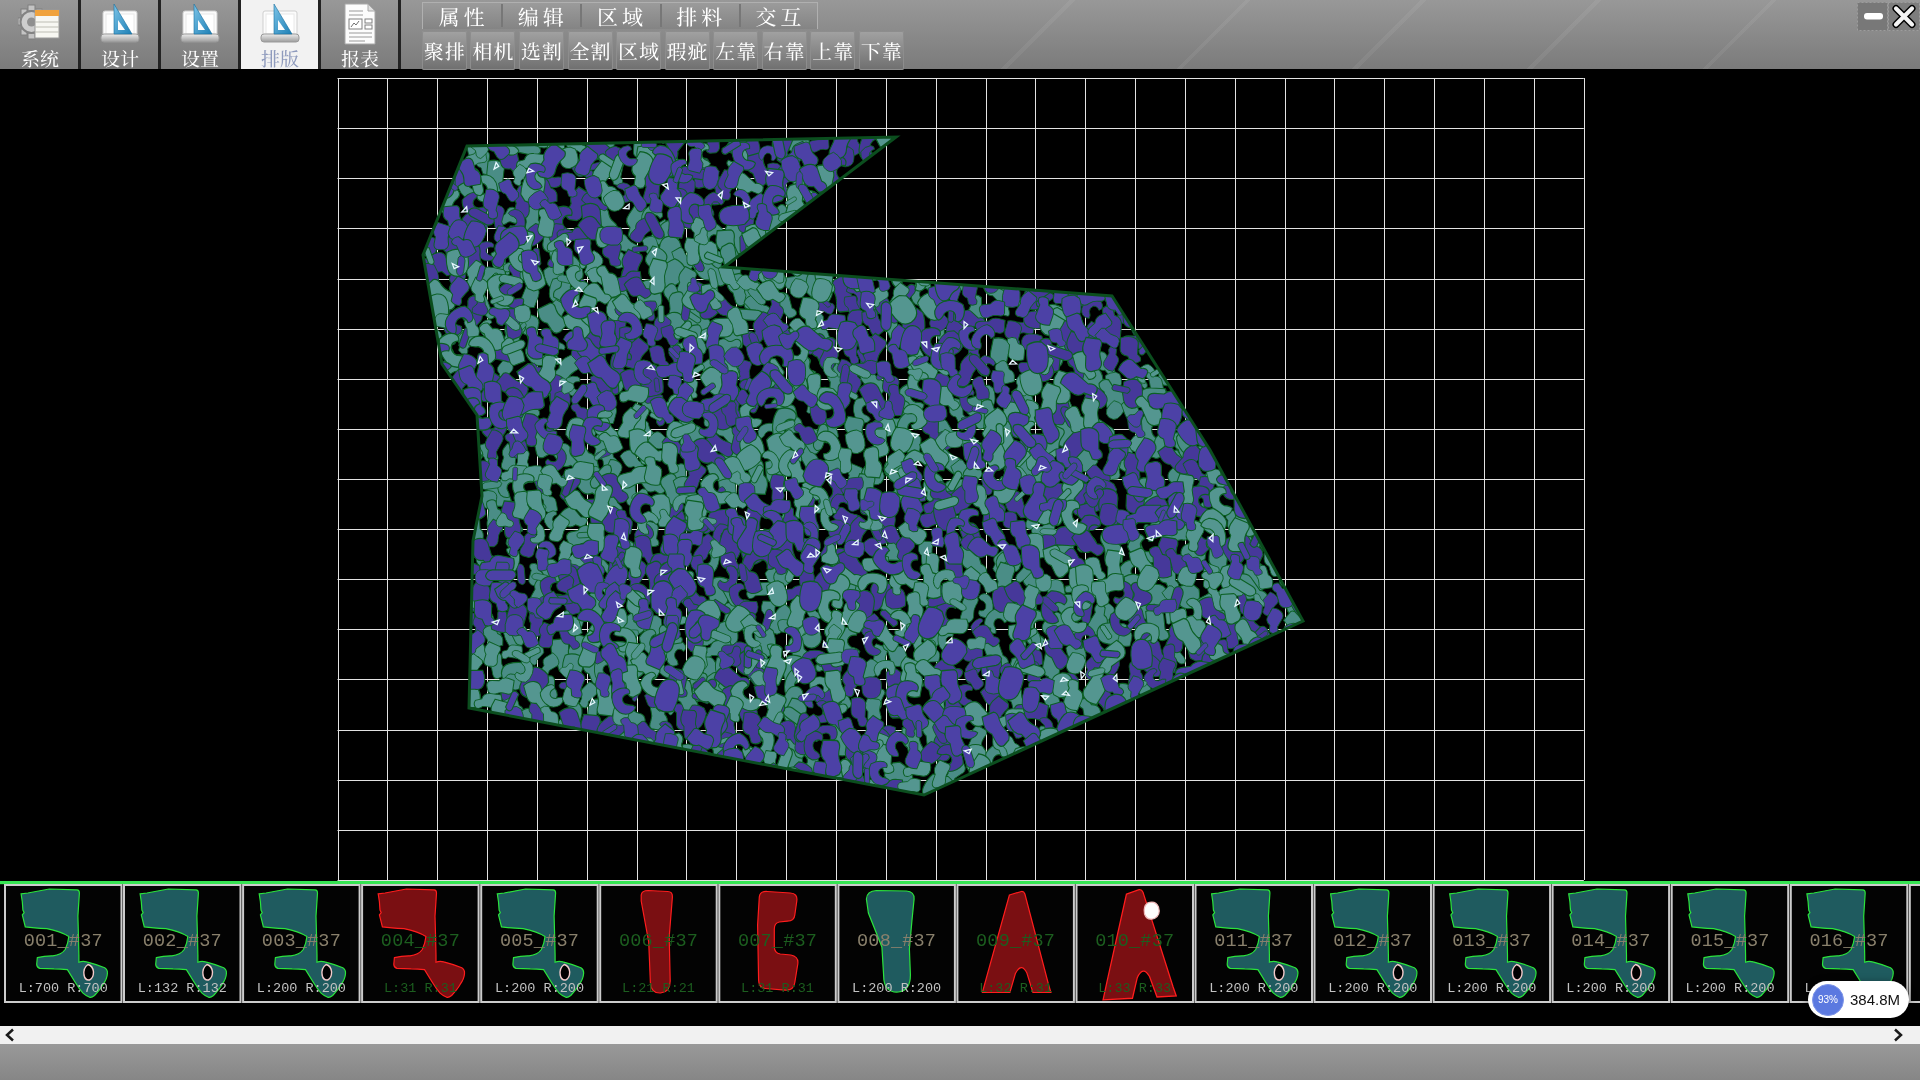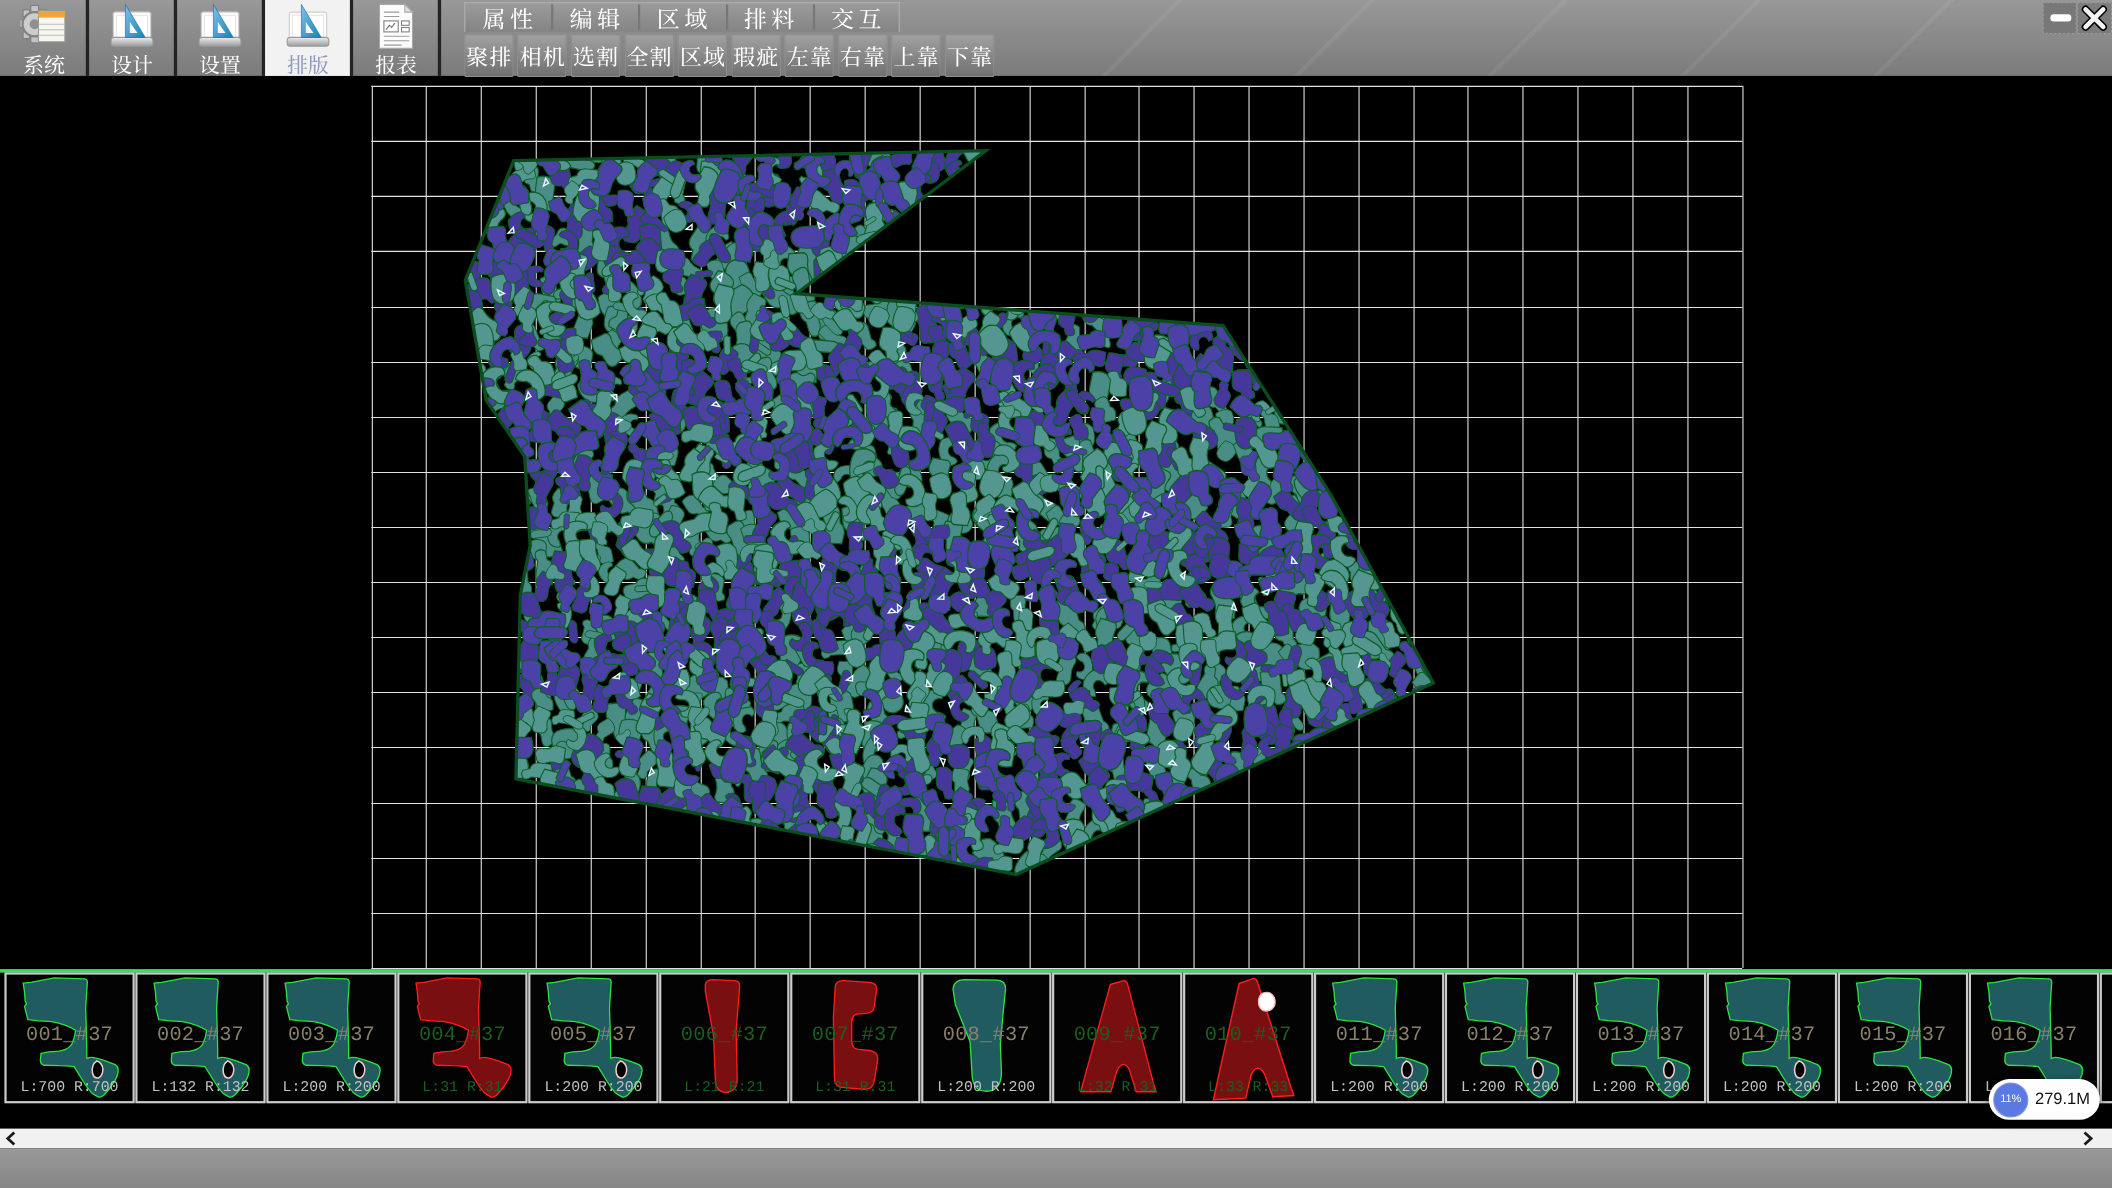--- a/index.html
+++ b/index.html
@@ -2264,22 +2264,22 @@
   </svg>
 <div style="position:absolute;left:0;top:1020px;width:1920px;height:6px;background:#000"></div>
 <div style="position:absolute;left:0;top:1026px;width:1920px;height:18px;background:#f1f1f1"></div>
 <svg style="position:absolute;left:0;top:1026px" width="1920" height="18">
     <path d="M13,3.5 L7,9 L13,14.5" stroke="#1a1a1a" stroke-width="2.5" fill="none"></path>
     <path d="M1895,3.5 L1901,9 L1895,14.5" stroke="#1a1a1a" stroke-width="2.5" fill="none"></path>
   </svg>
 <div style="position:absolute;left:0;top:1044px;width:1920px;height:36px;background:linear-gradient(#999,#868686)"></div>
 <div style="position:absolute;left:1808px;top:981px;width:101px;height:37px;background:#fff;border-radius:19px;box-shadow:0 2px 8px rgba(0,0,0,.45);z-index:5"></div>
 <div style="position:absolute;left:1812px;top:984px;width:32px;height:32px;background:#5b79e0;border:1.5px solid #7e95e8;border-radius:50%;z-index:6"></div>
-<div style="position:absolute;left:1812px;top:984px;width:32px;height:32px;line-height:32px;text-align:center;font-family:'Liberation Sans',sans-serif;font-size:10px;color:#fff;z-index:7">11%</div>
-<div style="position:absolute;left:1850px;top:991px;width:60px;font-family:'Liberation Sans',sans-serif;font-size:15px;color:#111;z-index:7">279.1M</div>
+<div style="position:absolute;left:1812px;top:984px;width:32px;height:32px;line-height:32px;text-align:center;font-family:'Liberation Sans',sans-serif;font-size:10px;color:#fff;z-index:7">93%</div>
+<div style="position:absolute;left:1850px;top:991px;width:60px;font-family:'Liberation Sans',sans-serif;font-size:15px;color:#111;z-index:7">384.8M</div>
 <svg style="position:absolute;left:0;top:0" width="1920" height="80" viewBox="0 0 1920 80">
     <g fill="#fff">
       <path transform="matrix(0.0190,0,0,-0.0190,21.0,66.0)" d="M537 18Q537 -10 530 -32Q522 -53 498 -66Q474 -80 424 -84Q423 -67 419 -54Q414 -41 405 -33Q394 -24 376 -17Q357 -11 323 -6V9Q323 9 337 8Q352 7 372 5Q393 3 411 2Q430 1 437 1Q450 1 454 6Q459 10 459 20V314H537ZM800 591Q794 583 778 581Q762 579 739 594L772 597Q736 572 684 542Q632 512 568 480Q504 448 435 416Q365 384 295 356Q224 328 158 306L158 314H195Q192 280 182 260Q171 241 158 235L112 329Q112 329 127 331Q142 333 152 336Q209 357 272 387Q335 417 400 453Q464 489 524 526Q583 563 632 599Q681 635 713 663ZM547 689Q543 681 528 677Q513 674 489 685L520 689Q495 670 457 647Q420 624 376 601Q332 577 286 556Q240 536 197 520L196 530H236Q233 497 224 476Q214 456 201 450L155 542Q155 542 166 544Q176 546 183 549Q219 563 258 588Q297 613 335 641Q372 670 403 698Q433 725 452 746ZM141 321Q185 321 255 324Q325 327 414 331Q503 335 605 341Q707 346 815 352L816 334Q706 318 539 297Q372 276 166 256ZM182 534Q219 535 283 537Q347 539 427 542Q508 546 593 550L594 533Q531 521 429 503Q327 485 206 467ZM876 761Q868 755 854 755Q840 755 819 764Q746 753 656 742Q567 731 469 722Q370 714 270 708Q169 701 73 700L71 719Q163 727 263 741Q364 755 462 772Q560 790 646 808Q731 826 793 844ZM649 456Q730 438 783 411Q836 384 866 355Q896 326 907 300Q917 273 913 254Q908 235 892 228Q876 222 853 234Q837 272 802 312Q766 352 723 387Q680 423 640 446ZM380 170Q375 163 367 160Q359 157 342 161Q311 125 266 86Q220 46 167 10Q113 -27 56 -54L45 -42Q92 -6 137 41Q182 87 220 136Q258 184 280 225ZM629 216Q715 191 771 159Q828 128 859 95Q891 62 901 34Q912 5 907 -14Q902 -33 885 -39Q869 -45 845 -32Q832 -1 807 31Q783 64 751 96Q718 128 684 156Q650 185 619 206Z"></path>
       <path transform="matrix(0.0190,0,0,-0.0190,40.0,66.0)" d="M774 438Q774 429 774 420Q774 412 774 405V38Q774 28 778 24Q782 19 798 19H844Q859 19 871 20Q883 20 888 21Q894 21 897 23Q901 25 904 31Q909 42 918 78Q926 113 934 151H946L949 27Q965 21 970 13Q976 6 976 -6Q976 -21 964 -31Q952 -42 923 -47Q893 -52 839 -52H777Q744 -52 727 -45Q710 -38 704 -23Q699 -8 699 18V438ZM589 312Q589 271 582 227Q575 183 558 140Q540 96 505 55Q471 14 416 -21Q361 -57 280 -85L271 -71Q344 -33 391 14Q438 60 464 110Q489 160 499 211Q509 262 509 311V430H589ZM411 600Q406 591 391 587Q376 583 353 593L381 600Q359 564 325 521Q292 477 251 430Q211 384 168 342Q126 300 86 268L84 279H127Q123 243 112 222Q101 201 86 195L43 292Q43 292 55 295Q67 298 73 302Q104 331 139 375Q174 420 208 471Q241 522 268 571Q295 620 310 657ZM318 787Q314 778 300 773Q285 768 261 777L289 784Q267 745 231 696Q196 646 155 599Q115 552 77 518L74 529H118Q114 494 102 472Q90 451 74 445L36 542Q36 542 47 545Q58 548 62 552Q83 574 106 609Q128 645 149 686Q170 727 186 766Q203 805 212 834ZM45 79Q78 85 134 98Q190 111 258 129Q327 147 396 168L400 155Q350 125 279 87Q208 48 112 4Q107 -15 90 -21ZM61 289Q91 291 142 297Q193 302 257 310Q321 318 389 326L391 312Q345 295 265 267Q185 238 91 210ZM52 536Q75 536 113 536Q151 536 197 537Q244 538 291 539L291 524Q262 513 203 495Q145 477 81 460ZM700 610Q696 602 682 597Q668 592 643 601L673 607Q645 578 602 542Q558 507 508 474Q458 441 413 417L412 428H455Q451 393 441 371Q431 349 417 342L371 440Q371 440 382 442Q393 444 399 447Q426 462 455 489Q484 515 511 545Q539 576 561 605Q584 634 597 655ZM568 845Q620 832 650 813Q681 794 694 774Q708 754 709 736Q709 718 700 706Q690 694 674 692Q659 690 641 702Q635 725 621 750Q607 775 590 798Q573 821 558 838ZM395 438Q437 438 511 441Q584 443 676 447Q768 452 865 457L866 440Q794 425 679 404Q564 383 426 363ZM741 582Q807 554 848 523Q888 493 908 462Q928 432 932 407Q935 381 927 364Q918 348 902 345Q885 342 865 356Q857 392 835 432Q813 472 785 509Q757 547 730 574ZM884 745Q884 745 893 737Q902 730 916 718Q931 707 946 694Q962 680 975 668Q971 652 948 652H374L366 681H835Z"></path>
     </g>
     <g fill="#fff">
       <path transform="matrix(0.0190,0,0,-0.0190,101.0,66.0)" d="M701 774 742 817 822 750Q812 740 785 735V539Q785 531 788 527Q791 524 805 524H846Q858 524 870 524Q881 524 886 524Q889 524 894 525Q899 525 902 525Q906 526 912 527Q917 528 921 529H931L935 528Q952 522 958 516Q965 510 965 497Q965 483 954 473Q943 462 915 457Q887 452 838 452H782Q751 452 736 459Q721 465 715 480Q710 494 710 518V774ZM747 774V745H485V774ZM448 784V810L536 774H522V691Q522 658 516 619Q509 580 488 539Q467 499 425 462Q382 425 311 396L301 409Q364 451 396 499Q427 546 438 595Q448 645 448 691V774ZM439 391Q467 304 517 239Q568 174 637 127Q707 81 793 51Q878 21 978 3L976 -8Q949 -13 930 -30Q911 -48 903 -78Q809 -53 731 -14Q653 24 594 79Q534 134 491 208Q448 283 422 381ZM765 395 815 442 896 366Q891 359 881 357Q871 354 854 353Q805 245 726 160Q648 74 533 14Q418 -47 260 -80L252 -65Q457 -2 589 115Q721 232 776 395ZM816 395V365H365L356 395ZM142 60Q164 71 204 95Q244 118 294 150Q344 181 396 214L404 202Q383 181 349 146Q315 112 273 71Q231 29 184 -14ZM223 538 241 528V64L175 37L208 68Q216 43 212 23Q208 3 199 -9Q190 -22 181 -28L128 64Q154 77 161 85Q167 93 167 108V538ZM169 571 206 610 278 549Q274 543 263 538Q252 532 233 530L241 539V492H167V571ZM105 835Q168 816 208 792Q248 768 268 742Q288 716 293 694Q298 671 290 656Q283 640 267 636Q251 632 230 643Q219 674 196 707Q173 741 146 773Q119 804 94 827ZM222 571V542H49L40 571Z"></path>
       <path transform="matrix(0.0190,0,0,-0.0190,120.0,66.0)" d="M873 547Q873 547 882 539Q892 532 907 520Q921 508 938 494Q954 480 967 467Q963 451 940 451H361L353 480H822ZM725 825Q723 815 716 808Q708 801 688 798V-48Q688 -53 679 -60Q670 -67 655 -72Q641 -78 625 -78H610V838ZM174 63Q198 74 240 94Q283 114 336 141Q389 168 445 197L452 184Q429 164 393 133Q357 103 313 66Q269 30 219 -9ZM255 536 273 525V65L207 39L240 69Q248 44 244 24Q240 4 231 -9Q222 -21 213 -26L160 65Q185 79 191 87Q198 95 198 109V536ZM199 569 237 608 309 547Q305 541 294 535Q283 530 265 527L273 536V489H198V569ZM148 836Q212 816 252 791Q292 765 312 739Q332 712 336 689Q340 666 332 651Q324 635 307 631Q291 627 270 639Q261 670 238 705Q216 740 189 773Q162 805 137 829ZM265 569V539H51L42 569Z"></path>
     </g>
     <g fill="#fff">

